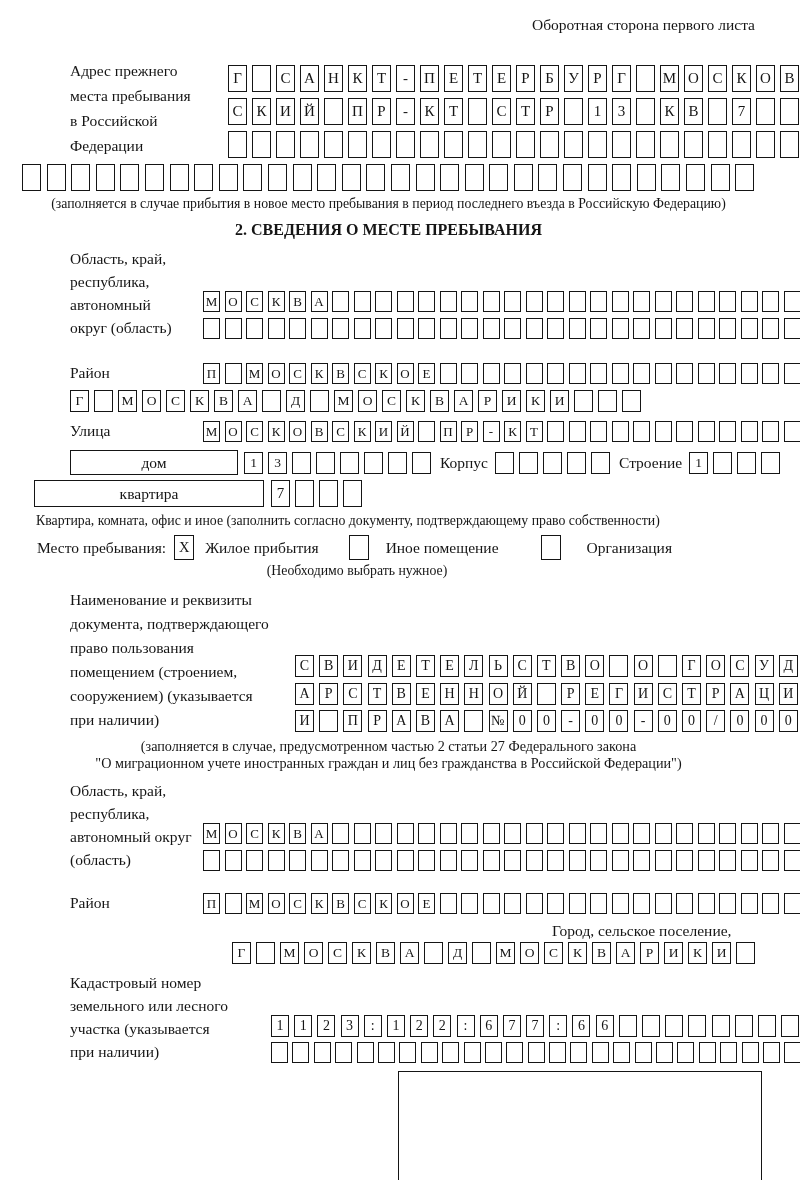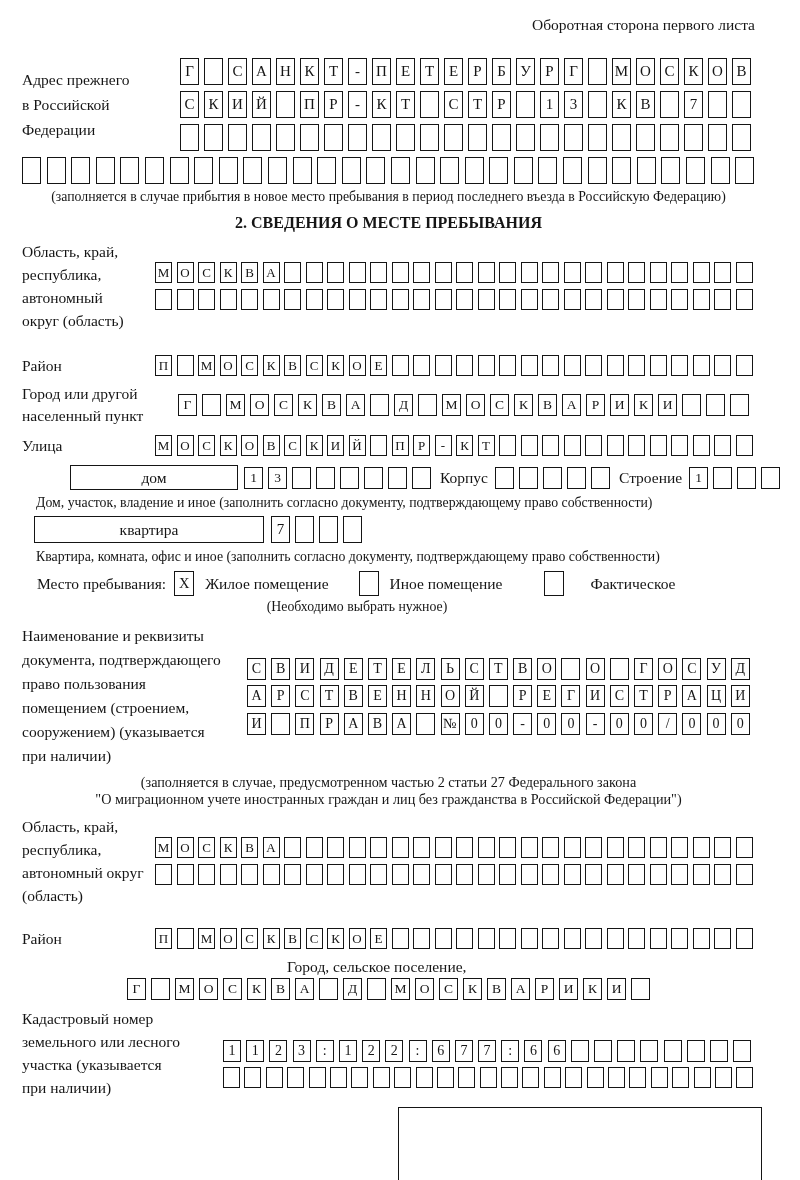--- a/index.html
+++ b/index.html
@@ -3,21 +3,21 @@
 <meta charset="utf-8">
 <style>
   html,body{margin:0;padding:0;background:#fff;}
   .page{
     width:800px;height:1180px;box-sizing:border-box;
     padding:0 45px 0 22px;background:#fff;color:#151515;
     font-family:"Liberation Serif","DejaVu Serif",serif;
     position:relative;overflow:hidden;
   }
   .header-note{padding-top:16px;text-align:right;font-size:15.5px;}
-  .field{display:flex;align-items:center;}
+  .field{display:flex;align-items:flex-end;margin-left:48px;}
   .label{font-size:15.5px;line-height:23px;flex:0 0 auto;}
   .label-prev{width:158px;line-height:25px;}
   .label-133{width:133px;}
   .label-156{width:156px;line-height:22px;}
   .label-225{width:225px;line-height:24px;}
   .label-203{width:203px;line-height:22px;}
   .label-201{width:201px;line-height:23px;}
   .rows>.cellrow{margin-bottom:6px;}
   .rows>.cellrow:last-child{margin-bottom:0;}
   .cellrow{display:flex;}
@@ -50,21 +50,21 @@
   .inline-label{font-size:15.5px;margin:0 7px 0 9px;flex:0 0 auto;}
   .house-note{margin-top:5px;margin-left:14px;}
   .apt-note{margin-top:6px;margin-left:14px;}
   .stay-row{display:flex;align-items:center;margin-left:15px;margin-top:6px;font-size:15.5px;}
   .checkbox{
     box-sizing:border-box;border:1.6px solid #151515;width:20px;height:25px;
     display:inline-flex;align-items:center;justify-content:center;
     font-size:14.5px;flex:0 0 auto;
   }
   .cb1{margin-left:8px;} .lab1{margin-left:11px;}
-  .cb2{margin-left:30px;} .lab2{margin-left:11px;}
+  .cb2{margin-left:30px;} .lab2{margin-left:17px;}
   .cb3{margin-left:42px;} .lab3{margin-left:26px;}
   .stay-note{margin-top:3px;width:670px;}
   .mt-prev{margin-top:24px;}
   .mt-full{margin-top:6px;margin-left:0;}
   .note1{margin-top:5px;}
   .mt-region{margin-top:0px;}
   .mt-district{margin-top:22px;}
   .mt-city{margin-top:6px;}
   .mt-street{margin-top:7px;}
   .mt-doc{margin-top:9px;}
@@ -80,20 +80,21 @@
 </head>
 <body>
 
 <div class="page">
 
   <div class="header-note">Оборотная сторона первого листа</div>
 
   <div class="field mt-prev">
     <div class="label label-prev">
         <div>Адрес прежнего</div>
+        <div>места пребывания</div>
         <div>в Российской</div>
         <div>Федерации</div>
       </div>
     <div class="rows">
       <div class="cellrow g24t">
           <span class="cell">Г</span>
           <span class="cell"></span>
           <span class="cell">С</span>
           <span class="cell">А</span>
           <span class="cell">Н</span>
@@ -306,24 +307,20 @@
         <span class="cell"></span>
         <span class="cell"></span>
         <span class="cell"></span>
         <span class="cell"></span>
         <span class="cell"></span>
         <span class="cell"></span>
       </div>
   </div>
 
   <div class="field mt-city">
-    <div class="label label-156">
-        <div>Город или другой</div>
-        <div>населенный пункт</div>
-      </div>
     <div class="cellrow g24">
         <span class="cell">Г</span>
         <span class="cell"></span>
         <span class="cell">М</span>
         <span class="cell">О</span>
         <span class="cell">С</span>
         <span class="cell">К</span>
         <span class="cell">В</span>
         <span class="cell">А</span>
         <span class="cell"></span>
@@ -400,41 +397,40 @@
         <span class="cell"></span>
       </div>
     <div class="inline-label">Строение</div>
     <div class="cellrow g24">
         <span class="cell">1</span>
         <span class="cell"></span>
         <span class="cell"></span>
         <span class="cell"></span>
       </div>
   </div>
-  <div class="note house-note">Дом, участок, владение и иное (заполнить согласно документу, подтверждающему право собственности)</div>
 
   <div class="apt-row">
     <div class="labelbox apt-box">квартира</div>
     <div class="cellrow g24t">
         <span class="cell">7</span>
         <span class="cell"></span>
         <span class="cell"></span>
         <span class="cell"></span>
       </div>
   </div>
   <div class="note apt-note">Квартира, комната, офис и иное (заполнить согласно документу, подтверждающему право собственности)</div>
 
   <div class="stay-row">
     <span>Место пребывания:</span>
     <span class="checkbox cb1">X</span>
-    <span class="lab1">Жилое помещение</span>
+    <span class="lab1">Жилое прибытия</span>
     <span class="checkbox cb2"></span>
     <span class="lab2">Иное помещение</span>
     <span class="checkbox cb3"></span>
-    <span class="lab3">Фактическое</span>
+    <span class="lab3">Организация</span>
   </div>
   <div class="note center stay-note">(Необходимо выбрать нужное)</div>
 
   <div class="field mt-doc">
     <div class="label label-225">
         <div>Наименование и реквизиты</div>
         <div>документа, подтверждающего</div>
         <div>право пользования</div>
         <div>помещением (строением,</div>
         <div>сооружением) (указывается</div>

